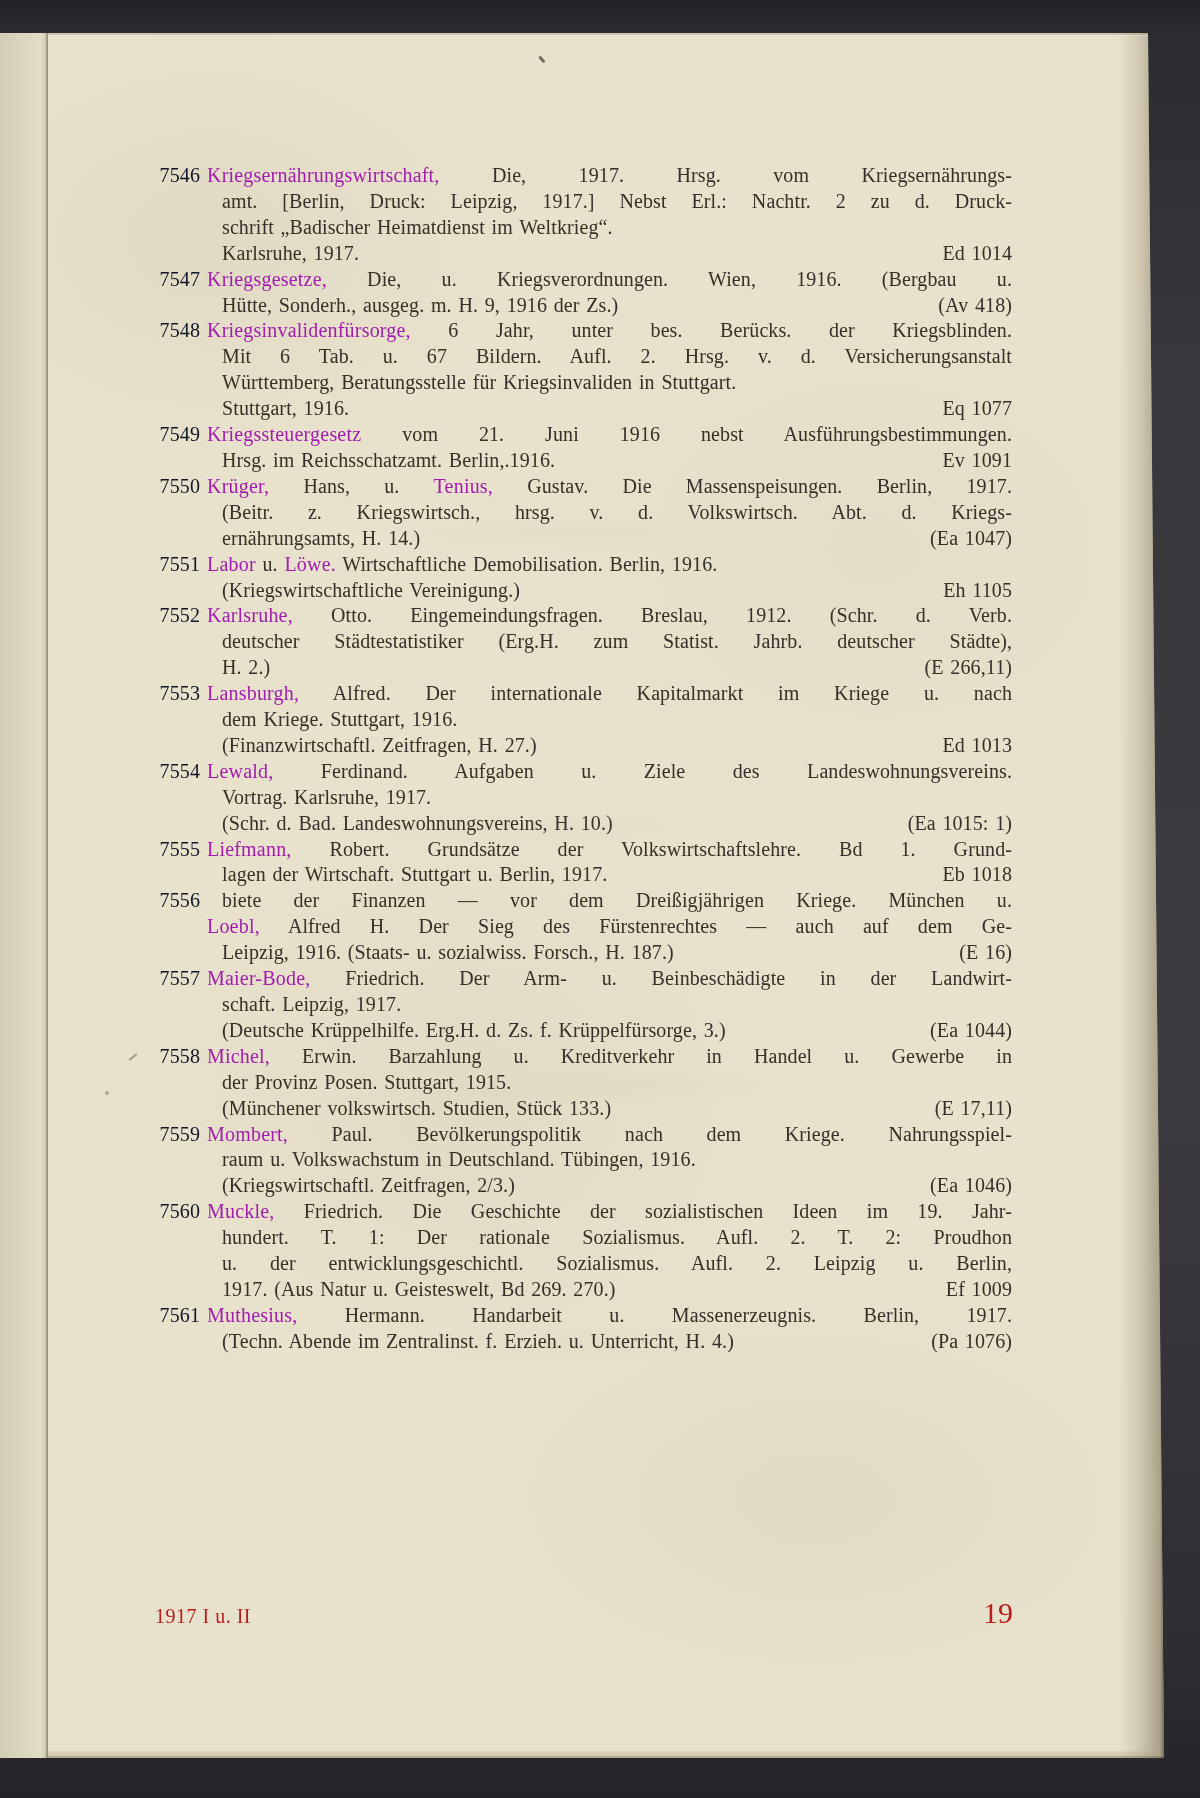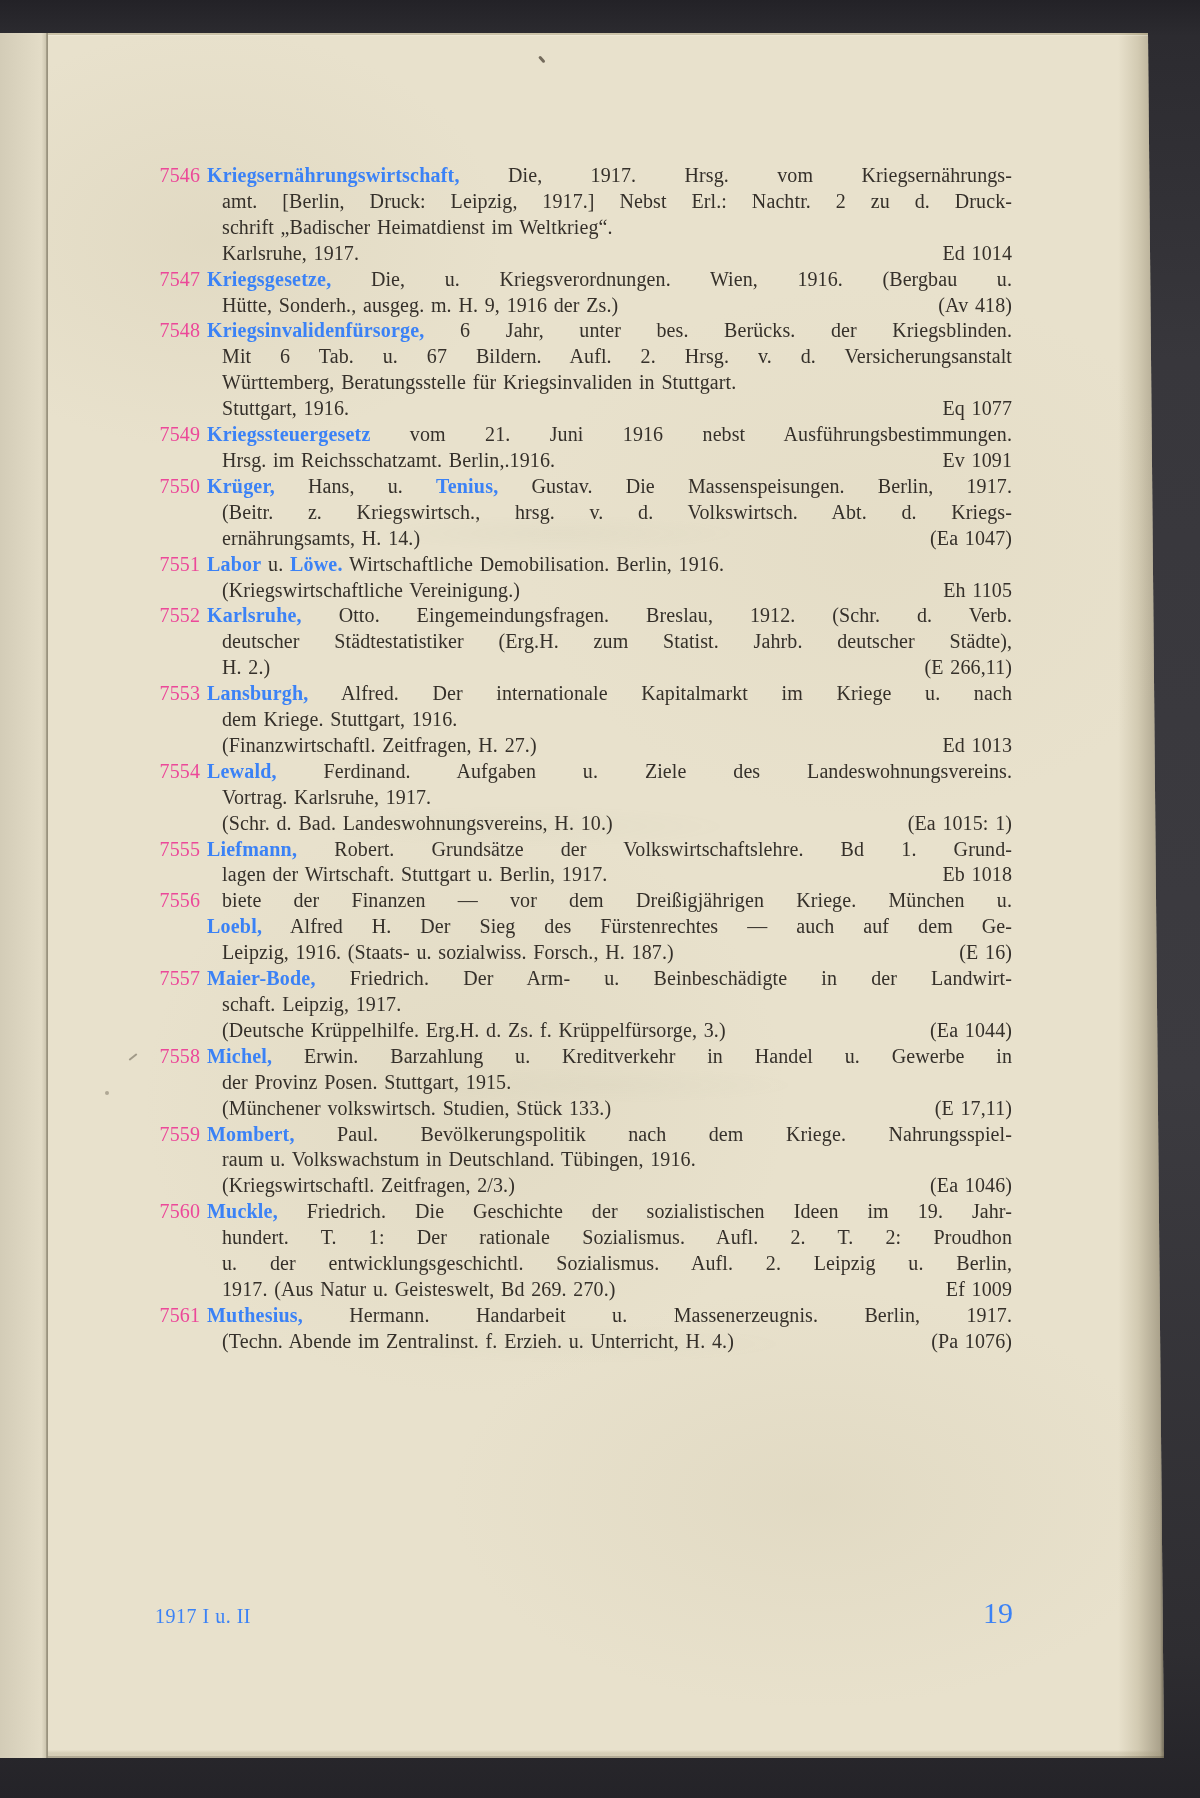--- a/index.html
+++ b/index.html
@@ -34,31 +34,31 @@
       radial-gradient(300px 30px at 45% 46%, rgba(148,158,128,.09), transparent 70%),
       radial-gradient(280px 26px at 52% 61%, rgba(150,158,130,.09), transparent 70%),
       radial-gradient(300px 28px at 50% 76%, rgba(148,156,126,.08), transparent 70%);
   }
   .catalog{
     position:absolute;left:155px;top:163px;width:857px;
     font-size:20px;line-height:25.9px;color:#35302a;
     letter-spacing:.1px;word-spacing:.08em;
   }
   .entry{display:flex;}
-  .num{width:45px;margin-right:7px;text-align:right;flex:none;color:#ec4899;}
+  .num{width:45px;margin-right:7px;text-align:right;flex:none;color:#0f172a;}
   .ebody{flex:1;padding-left:15px;min-width:0;}
   .line{min-height:25.9px;}
   .line.first{margin-left:-15px;}
   .line.just{text-align:justify;text-align-last:justify;}
   .line.with-code{display:flex;justify-content:space-between;}
   .line .code{flex:none;padding-left:14px;white-space:nowrap;}
-  .hw{font-weight:700;color:#3b82f6;letter-spacing:.2px;}
+  .hw{font-weight:400;color:#a21caf;letter-spacing:.2px;}
   .footer{
     position:absolute;left:155px;top:1596px;width:858px;
-    display:flex;justify-content:space-between;align-items:baseline;color:#3b82f6;
+    display:flex;justify-content:space-between;align-items:baseline;color:#b91c1c;
   }
   .footer .vol{font-size:20px;letter-spacing:.5px;}
   .footer .pg{font-size:30px;}
   .speck{position:absolute;pointer-events:none;}
   .speck1{left:538px;top:58px;width:8px;height:2.5px;background:#564e40;opacity:.8;transform:rotate(48deg);border-radius:2px;}
   .speck2{left:105px;top:1091px;width:4px;height:4px;background:rgba(90,82,68,.4);border-radius:50%;}
   .speck3{left:128px;top:1056px;width:10px;height:2px;background:rgba(75,68,55,.45);transform:rotate(-38deg);border-radius:2px;}
 </style>
 </head>
 <body>

